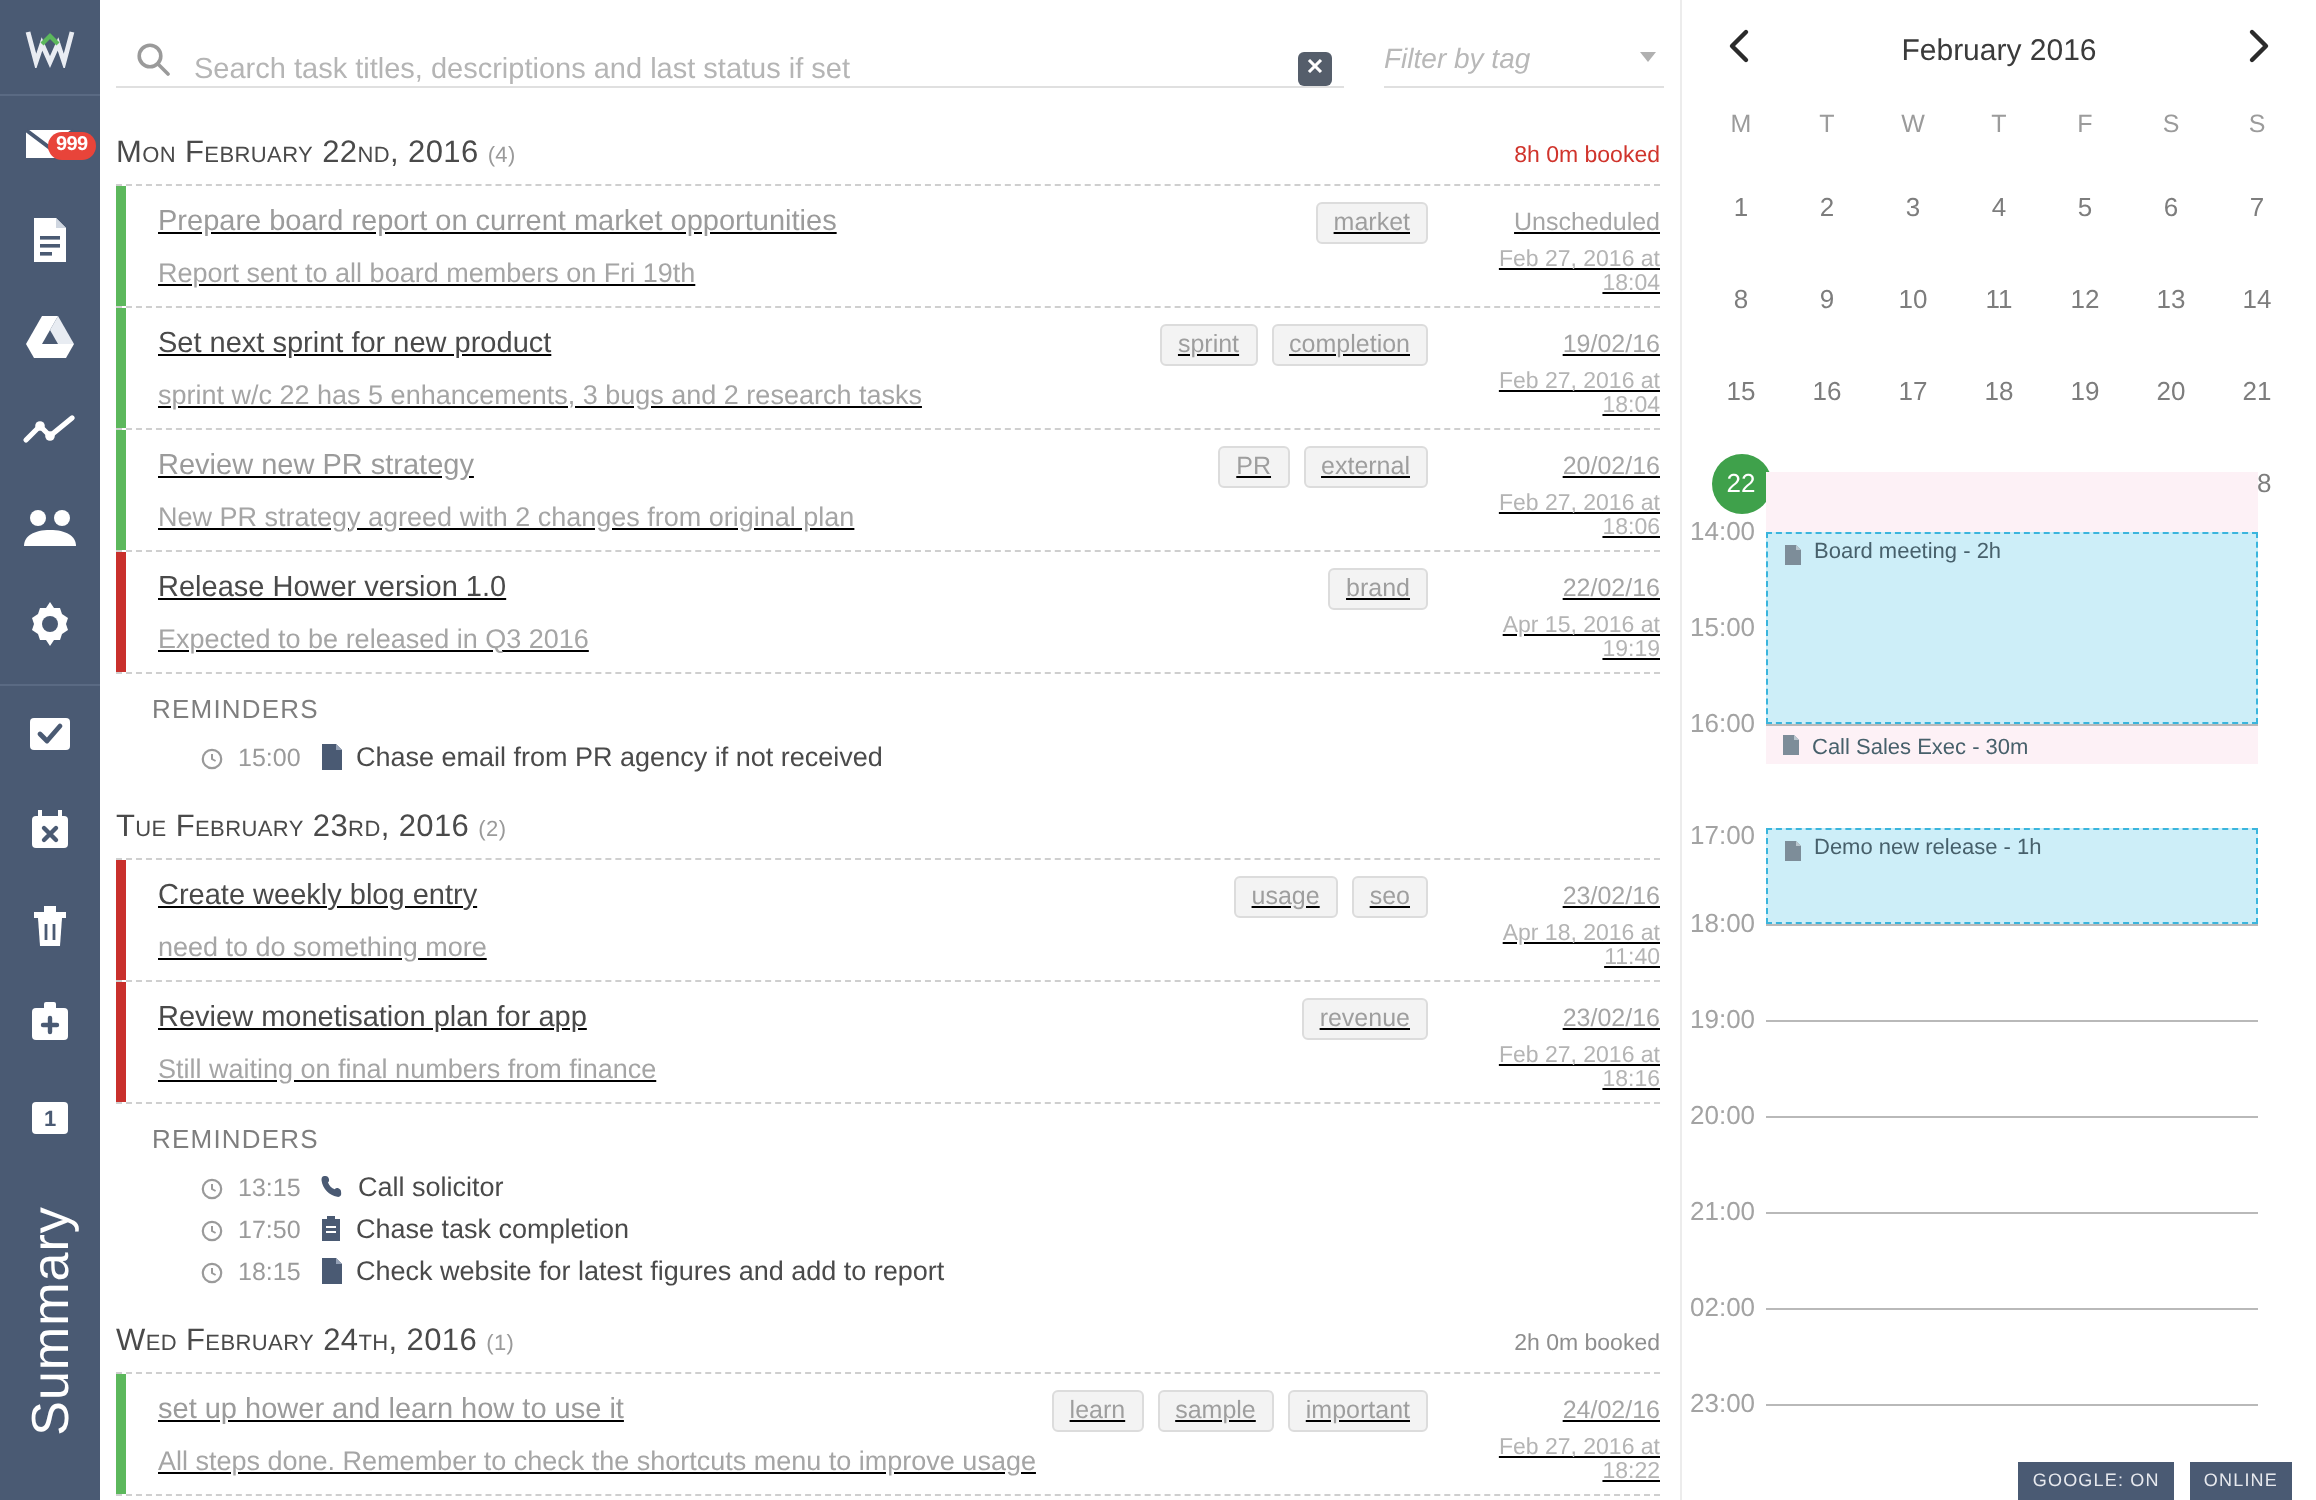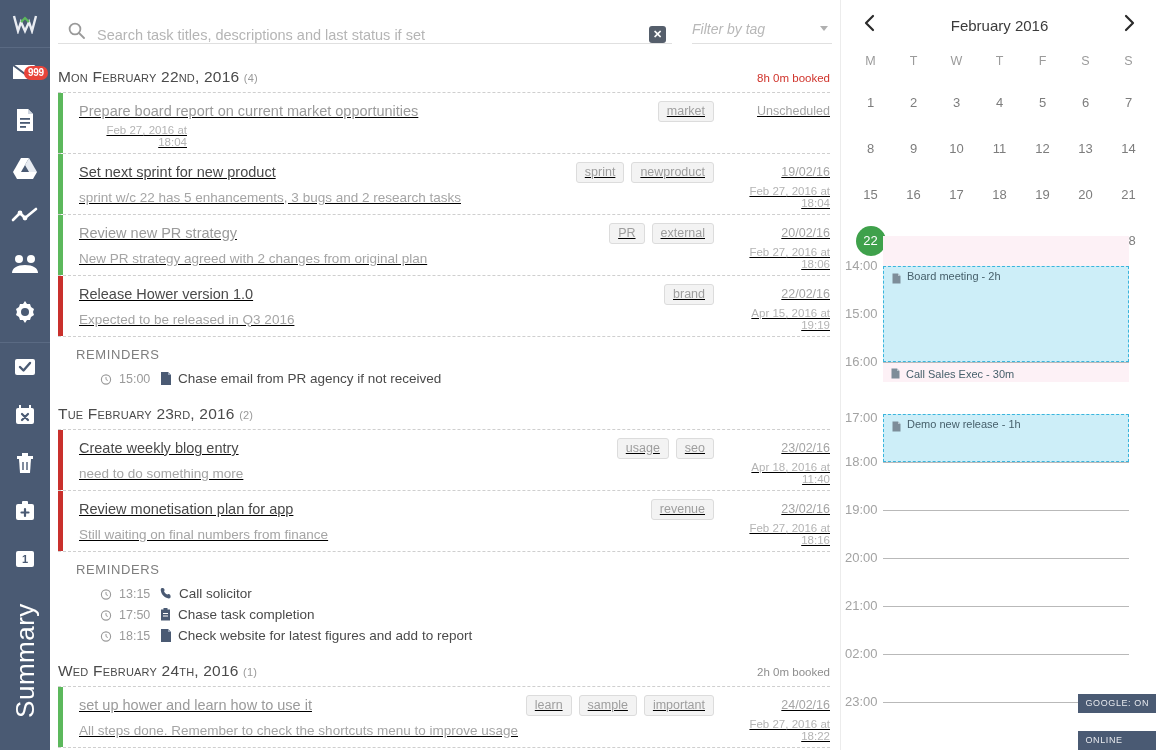--- a/index.html
+++ b/index.html
@@ -296,24 +296,23 @@
   .event-sub {
     position: absolute;
     left: 42px; right: 38px;
     display: flex; align-items: center;
     gap: 6px;
     padding-left: 8px;
   }
 
   .statusbar {
     position: absolute;
-    right: 2px; bottom: 0;
+    right: 12px; bottom: 0;
     display: flex;
-    gap: 18px;
-    flex-direction: column;
+    gap: 8px;
   }
   .status-pill {
     background: #4a5a73;
     color: #e7e9ee;
     font-size: 9px;
     letter-spacing: 0.6px;
     padding: 4px 7px 5px 7px;
   }
 </style>
 </head>
@@ -453,34 +452,35 @@
           <div class="task-row1">
             <span class="task-title muted">Prepare board report on current market opportunities</span>
             <div class="task-right">
               <div class="tags">
                 <span class="tag">market</span>
               </div>
               <span class="task-date">Unscheduled</span>
             </div>
           </div>
           <div class="task-row2">
+            <span class="task-desc">Report sent to all board members on Fri 19th</span>
             <span class="task-stamp">Feb 27, 2016 at 18:04</span>
           </div>
         </div>
       </div>
 
       <div class="task">
         <div class="task-bar" style="background:#5cb85c"></div>
         <div class="task-body">
           <div class="task-row1">
             <span class="task-title">Set next sprint for new product</span>
             <div class="task-right">
               <div class="tags">
                 <span class="tag">sprint</span>
-                <span class="tag">newproduct</span>
+                <span class="tag">completion</span>
               </div>
               <span class="task-date">19/02/16</span>
             </div>
           </div>
           <div class="task-row2">
             <span class="task-desc">sprint w/c 22 has 5 enhancements, 3 bugs and 2 research tasks</span>
             <span class="task-stamp">Feb 27, 2016 at 18:04</span>
           </div>
         </div>
       </div>

